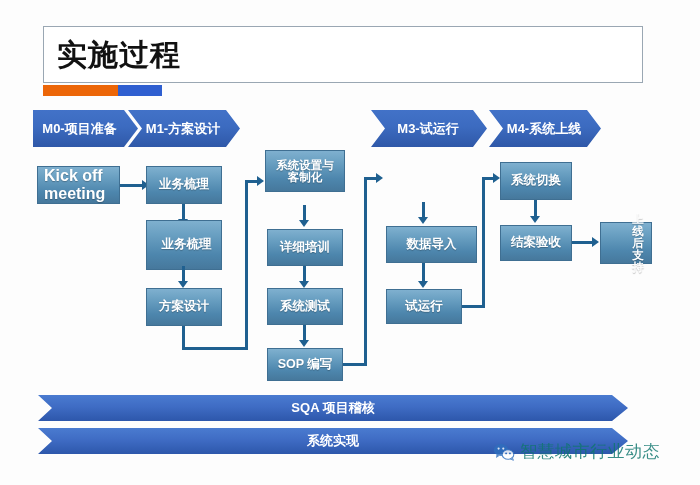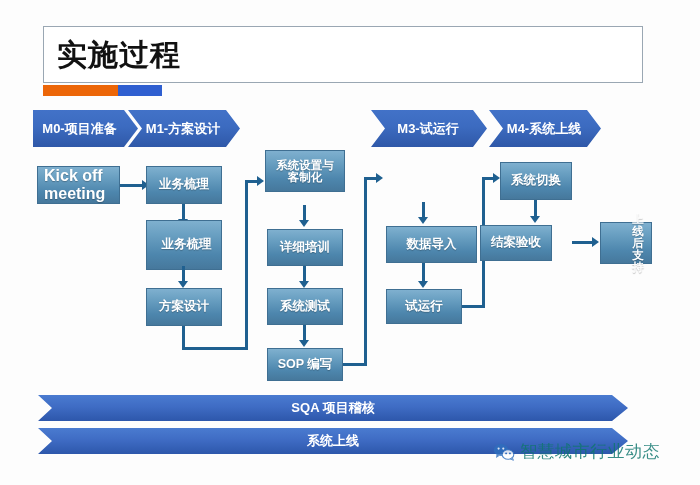--- a/index.html
+++ b/index.html
@@ -259,35 +259,35 @@
   <div class="conn" style="left:482px; top:177px; width:3px; height:131px;"></div>
   <div class="conn" style="left:482px; top:177px; width:13px; height:3px;"></div>
   <div class="arrow-head arrow-right" style="left:493px; top:173px;"></div>
 
   <div class="pbox" style="left:500px; top:162px; width:72px; height:38px;">
     <span>系统切换</span>
   </div>
   <div class="conn" style="left:534px; top:200px; width:3px; height:18px;"></div>
   <div class="arrow-head arrow-down" style="left:530px; top:216px;"></div>
 
-  <div class="pbox" style="left:480px; top:225px; width:72px; height:36px;">
+  <div class="pbox" style="left:500px; top:225px; width:72px; height:36px;">
     <span>结案验收</span>
   </div>
   <div class="conn" style="left:572px; top:241px; width:22px; height:3px;"></div>
   <div class="arrow-head arrow-right" style="left:592px; top:237px;"></div>
 
   <div class="pbox two-line" style="left:600px; top:222px; width:52px; height:42px;padding-left:27px;">
     <span>上线<br>后支持</span>
   </div>
 
   <div class="banner banner-1">
     <span>SQA 项目稽核</span>
   </div>
   <div class="banner banner-2">
-    <span>系统上线</span>
+    <span>系统实现</span>
   </div>
 
   <div class="watermark">
     <span class="wechat-logo">
       <svg width="22" height="18" viewBox="0 0 22 18">
         <ellipse cx="8" cy="7" rx="7.2" ry="6" fill="#2f6fbe"></ellipse>
         <polygon points="3.5,11.5 3,15 6.5,12.8" fill="#2f6fbe"></polygon>
         <circle cx="5.6" cy="5.6" r="1.1" fill="#ffffff"></circle>
         <circle cx="10.3" cy="5.6" r="1.1" fill="#ffffff"></circle>
         <ellipse cx="15" cy="11.5" rx="5.8" ry="4.8" fill="#ffffff" stroke="#2f6fbe" stroke-width="1.1"></ellipse>

